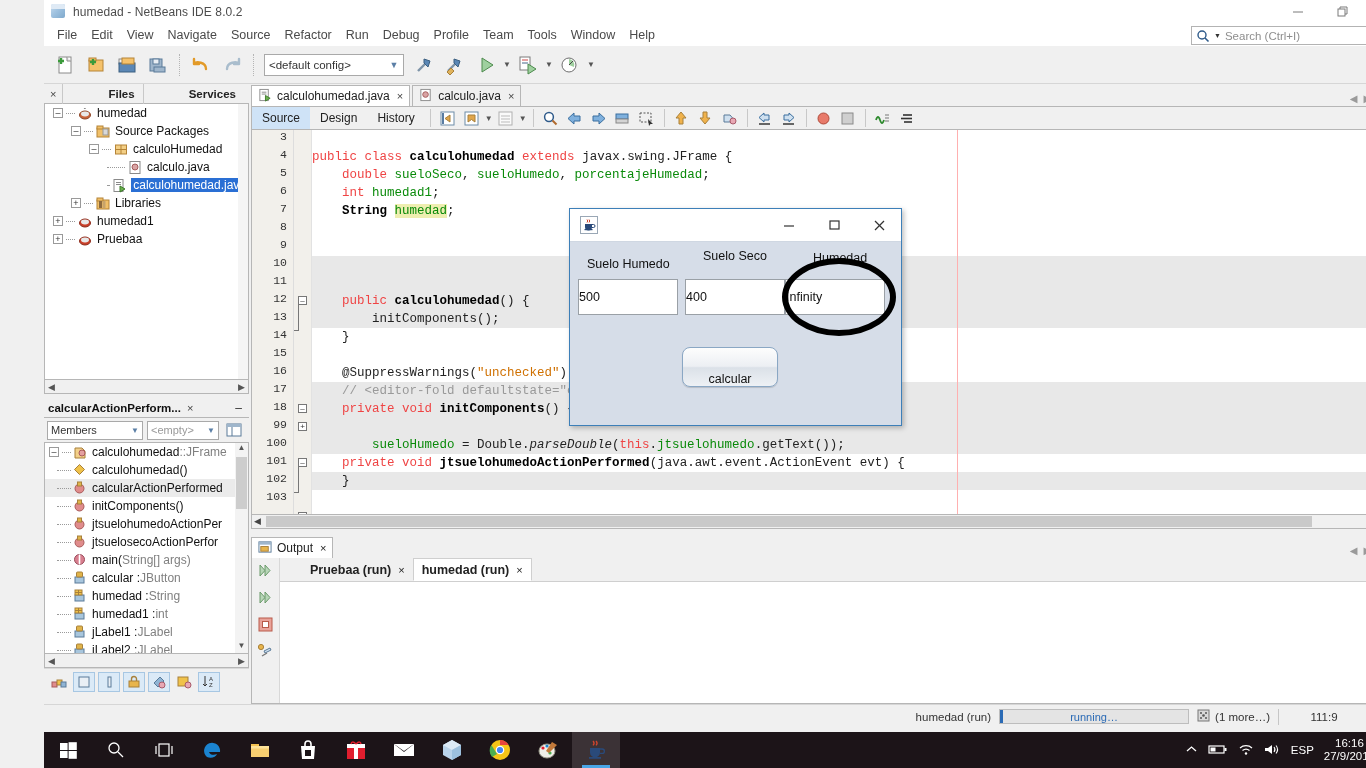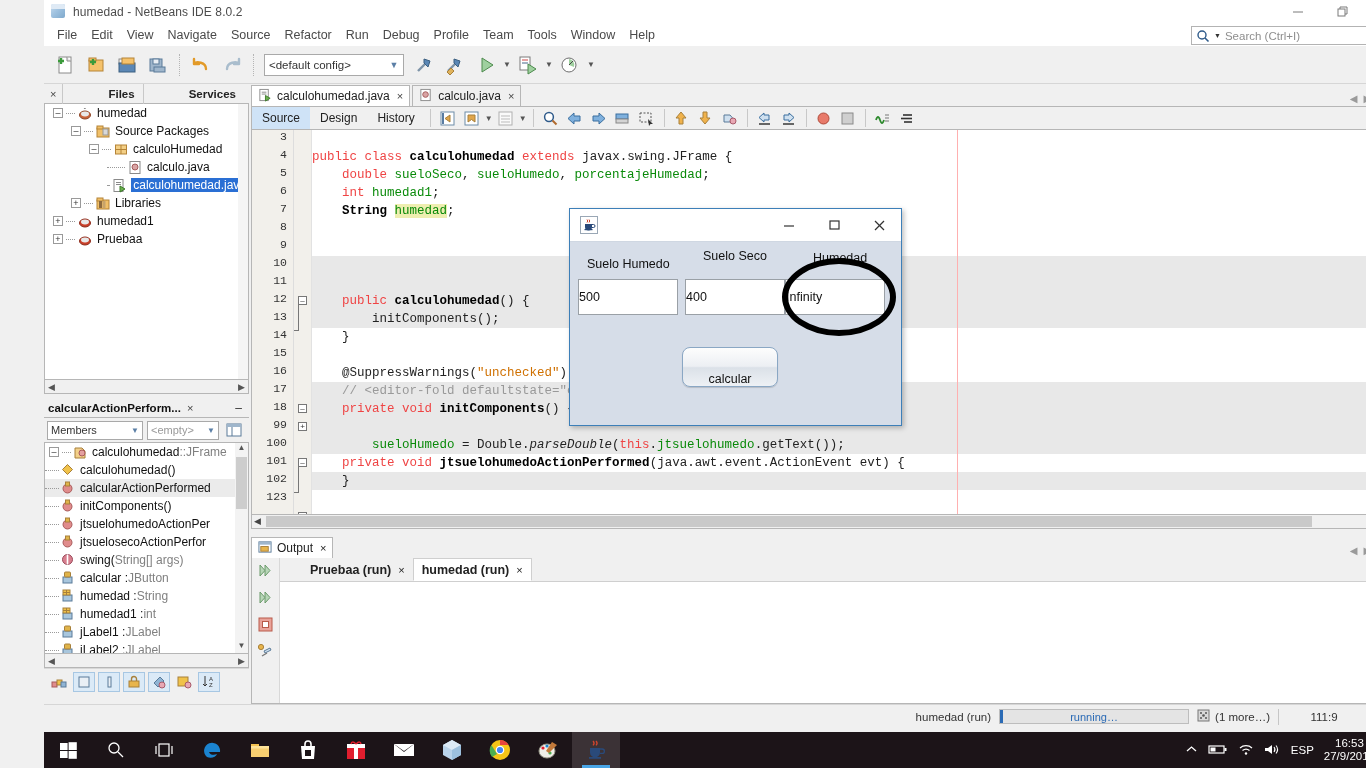--- a/index.html
+++ b/index.html
@@ -92,21 +92,21 @@
   .navpanel { margin-top:4px; }
   .nav-head { display:flex; align-items:center; height:20px; background:#f0f0f0; border-bottom:1px solid #b6b6b6;}
   .nav-title { font-weight:bold; font-size:11.5px; padding-left:4px; color:#111;}
   .nav-filters { display:flex; align-items:center; height:24px; background:#f0f0f0; padding:2px 3px; gap:4px;}
   .combo {
     height:19px; border:1px solid #a9a9a9; background:#fff; display:flex; align-items:center;
     justify-content:space-between; font-size:11px; color:#333; padding-left:3px;
   }
   .combo .arw { width:14px; text-align:center; color:#5b7fa6; font-size:8px;}
   .nav-list { background:#fff; border:1px solid #b6b6b6; height:212px; position:relative; overflow:hidden; }
-  .nav-row { display:flex; align-items:center; height:18px; white-space:nowrap; }
+  .nav-row { display:flex; align-items:center; height:18px; padding-left:12px; white-space:nowrap; }
   .nav-row.hl { background:#ebebeb; }
   .nav-row .t { font-size:12px; color:#111;}
   .nav-row .ty { font-size:12px; color:#808080;}
   .nav-icon { width:15px; height:15px; margin-right:4px; flex:none; }
   .nav-bottom-bar { height:26px; background:#f0f0f0; display:flex; align-items:center; gap:3px; padding:0 4px; border-top:1px solid #d8d8d8;}
   .nbb { width:22px; height:20px; display:flex; align-items:center; justify-content:center; border:1px solid transparent;}
   .nbb.on { background:#dbeaf7; border:1px solid #a7c7e3; }
 
   
   .editor-area { position:absolute; left:207px; top:84px; width:1159px; height:450px; background:#f0f0f0;}
@@ -542,21 +542,21 @@
               </svg></span>
           <span class="t">jtsuelosecoActionPerfor</span>
         </div>
 
         <div class="nav-row">
           <span class="tdots" style="width:14px"></span>
           <span class="nav-icon"><svg width="13" height="13" viewBox="0 0 13 13">
                 <circle cx="6.5" cy="6.5" r="5" fill="#d87f8f" stroke="#9a4a5a"></circle>
                 <rect x="5.7" y="1.5" width="1.6" height="10" fill="#fff"></rect>
               </svg></span>
-          <span class="t">swing(</span>
+          <span class="t">main(</span>
           <span class="ty">String[] args)</span>
         </div>
 
         <div class="nav-row">
           <span class="tdots" style="width:14px"></span>
           <span class="nav-icon"><svg width="13" height="13" viewBox="0 0 13 13">
                 <rect x="2" y="6" width="9" height="6" fill="#a8c6dd" stroke="#5a7b99"></rect>
                 <rect x="3.5" y="1" width="6" height="5" rx="1" fill="#e0b44a" stroke="#a8803a"></rect>
               </svg></span>
           <span class="t">calcular : </span>
@@ -845,21 +845,21 @@
         <div class="gline">13</div>
         <div class="gline">14</div>
         <div class="gline">15</div>
         <div class="gline">16</div>
         <div class="gline">17</div>
         <div class="gline">18</div>
         <div class="gline">99</div>
         <div class="gline">100</div>
         <div class="gline">101</div>
         <div class="gline">102</div>
-        <div class="gline">123</div>
+        <div class="gline">103</div>
       </div>
 
       <div class="foldcol">
         <div class="fold" style="top:166px;left:4px">–</div>
         <div class="foldline" style="top:175px;height:25px;"></div>
         <div class="foldend" style="top:200px;"></div>
         <div class="fold" style="top:274px;left:4px">–</div>
         <div class="fold" style="top:292px;left:4px">+</div>
         <div class="fold" style="top:328px;left:4px">–</div>
         <div class="foldline" style="top:337px;height:25px;"></div>
@@ -1162,21 +1162,21 @@
       </span>
       <span>
         <svg width="17" height="13" viewBox="0 0 17 13">
             <polygon points="1,5 4,5 8,2 8,11 4,8 1,8" fill="#fff"></polygon>
             <path d="M10 4 a4 4 0 0 1 0 5" fill="none" stroke="#fff" stroke-width="1.1"></path>
             <path d="M12 2.5 a6.5 6.5 0 0 1 0 8" fill="none" stroke="#fff" stroke-width="1.1"></path>
           </svg>
       </span>
       <span>ESP</span>
       <span class="clock">
-        <span>16:53</span>
+        <span>16:16</span>
         <span>27/9/2017</span>
       </span>
       <span>
         <svg width="17" height="15" viewBox="0 0 17 15">
             <polygon points="1,1 16,1 16,11 5,11 1,14" fill="none" stroke="#fff" stroke-width="1.2"></polygon>
           </svg>
       </span>
     </div>
   </div>
 

